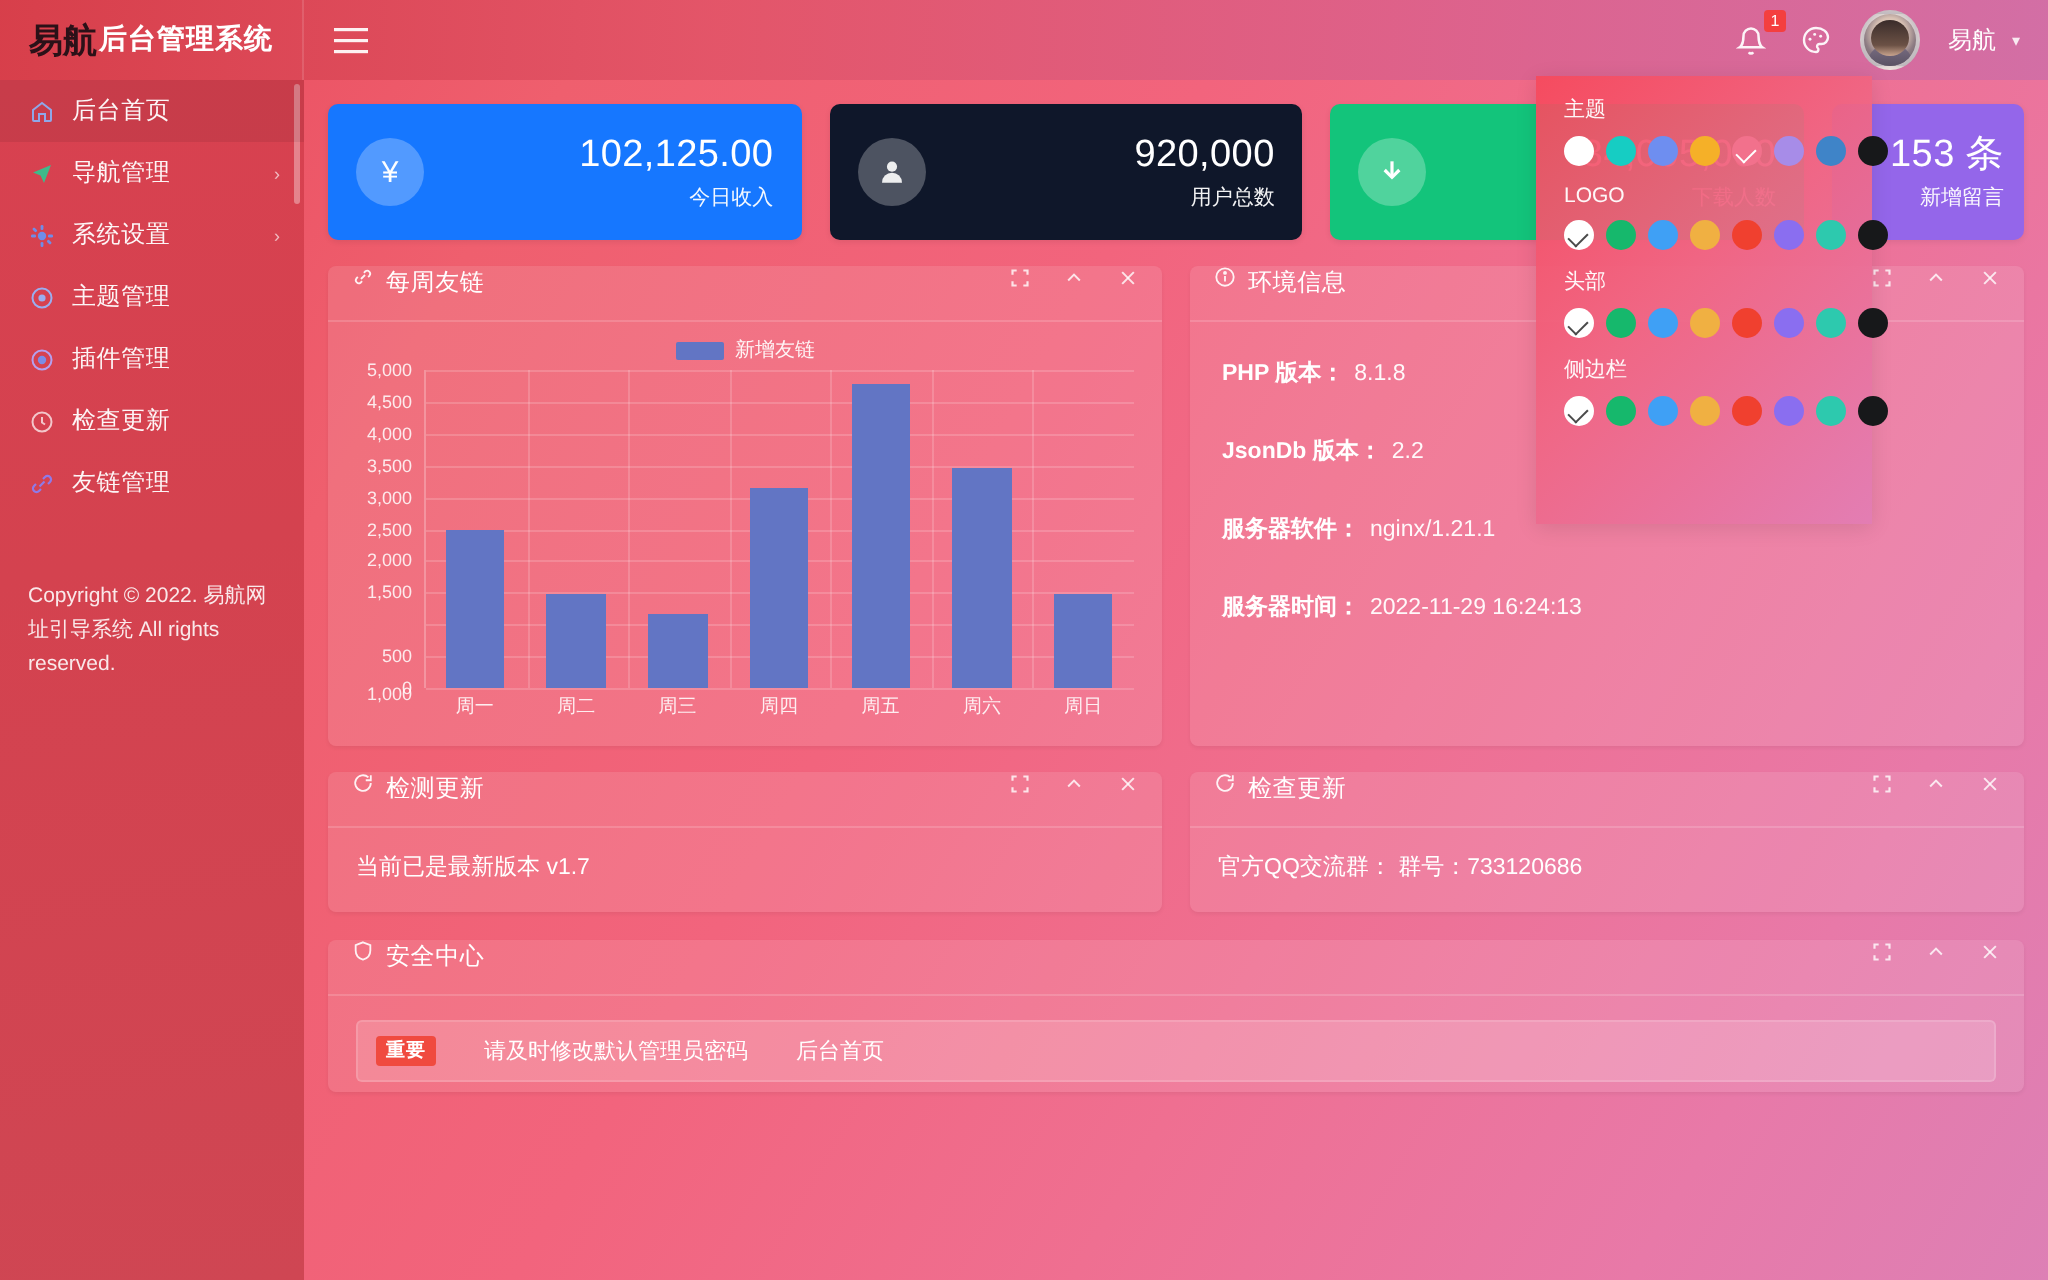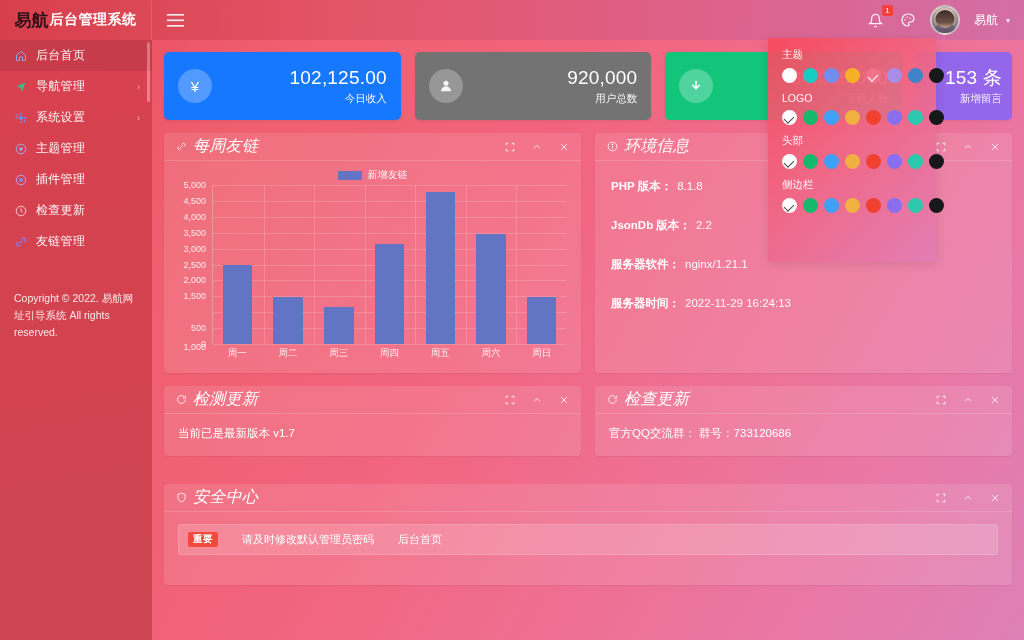--- a/index.html
+++ b/index.html
@@ -101,22 +101,22 @@
   .stat-val { font-size: 19px; font-weight: 400; line-height: 24px; letter-spacing: 0.2px; }
   .stat-lbl { font-size: 10.5px; opacity: 0.95; margin-top: 2px; }
 
   .panels { margin-top: 13px; }
   .row { display: flex; gap: 14px; }
   .panel {
     background: rgba(255,255,255,0.11); border-radius: 4px; overflow: hidden;
     box-shadow: 0 1px 2px rgba(0,0,0,0.06);
   }
   .panel-head {
-    height: 28px; display: flex; align-items: center; padding: 0 12px;
-    border-bottom: 1px solid rgba(255,255,255,0.16); color: #fff; font-size: 16px; font-style: italic;
+    height: 28px; display: flex; align-items: flex-start; padding: 0 12px;
+    border-bottom: 1px solid rgba(255,255,255,0.16); color: #fff; font-size: 12px;
   }
   .panel-head .ph-ico { margin-right: 6px; display:flex; align-items:center; font-size: 11px; opacity:.9;}
   .panel-title { flex: 1; letter-spacing: .3px; }
   .panel-tools { display: flex; align-items: center; gap: 16px; color: rgba(255,255,255,0.8); }
   .ptool { cursor: pointer; display:flex; align-items:center; justify-content:center; width:11px; height:11px;}
   .panel-body { padding: 12px 14px; color: #fff; font-size: 11.5px; }
 
   
   #panel-weekly { flex: 1 1 0; height: 240px; }
   .chart-wrap { position: relative; height: 211px; padding: 6px 10px 0 10px; }
@@ -139,21 +139,21 @@
   .xtick { flex: 1 1 0; text-align: center; font-size: 9.5px; color: rgba(255,255,255,0.88); }
 
   #panel-env { flex: 1 1 0; height: 240px; }
   .env-row { display: flex; align-items: baseline; margin-bottom: 24px; font-size: 11.5px; }
   .env-row:last-child { margin-bottom: 0; }
   .env-k { font-weight: 700; color: #fff; }
   .env-v { color: rgba(255,255,255,0.95); margin-left: 5px; }
 
   .row2 { margin-top: 13px; }
   #panel-update, #panel-notice { flex: 1 1 0; height: 70px; }
-  #panel-security { margin-top: 28px; height: 101px; }
+  #panel-security { margin-top: 14px; height: 76px; }
   .alert {
     background: rgba(255,255,255,0.16); border: 1px solid rgba(255,255,255,0.14);
     border-radius: 3px; padding: 7px 9px; display: flex; align-items: center; gap: 24px;
     font-size: 11px; color: #fff;
   }
   .tag-important {
     background: #f04a3f; color: #fff; font-size: 9.5px; padding: 1px 5px; border-radius: 2px;
     font-weight: 700; letter-spacing: .5px;
   }
   .alert-link { color: #fff; text-decoration: none; }
@@ -309,21 +309,21 @@
     <div class="stat-card wide" style="background:#1677ff">
       <div class="stat-ico">
         <span>¥</span>
       </div>
       <div class="stat-right">
         <div class="stat-val">102,125.00</div>
         <div class="stat-lbl">今日收入</div>
       </div>
     </div>
 
-    <div class="stat-card wide" style="background:#737373">
+    <div class="stat-card wide" style="background:#0f172a">
       <div class="stat-ico">
         <svg width="16" height="16" viewBox="0 0 24 24" fill="#ffffff" opacity="0.9">
           <circle cx="12" cy="8" r="3.8"></circle>
           <path d="M4.5 20a7.5 7.5 0 0115 0z"></path>
         </svg>
       </div>
       <div class="stat-right">
         <div class="stat-val">920,000</div>
         <div class="stat-lbl">用户总数</div>
       </div>

